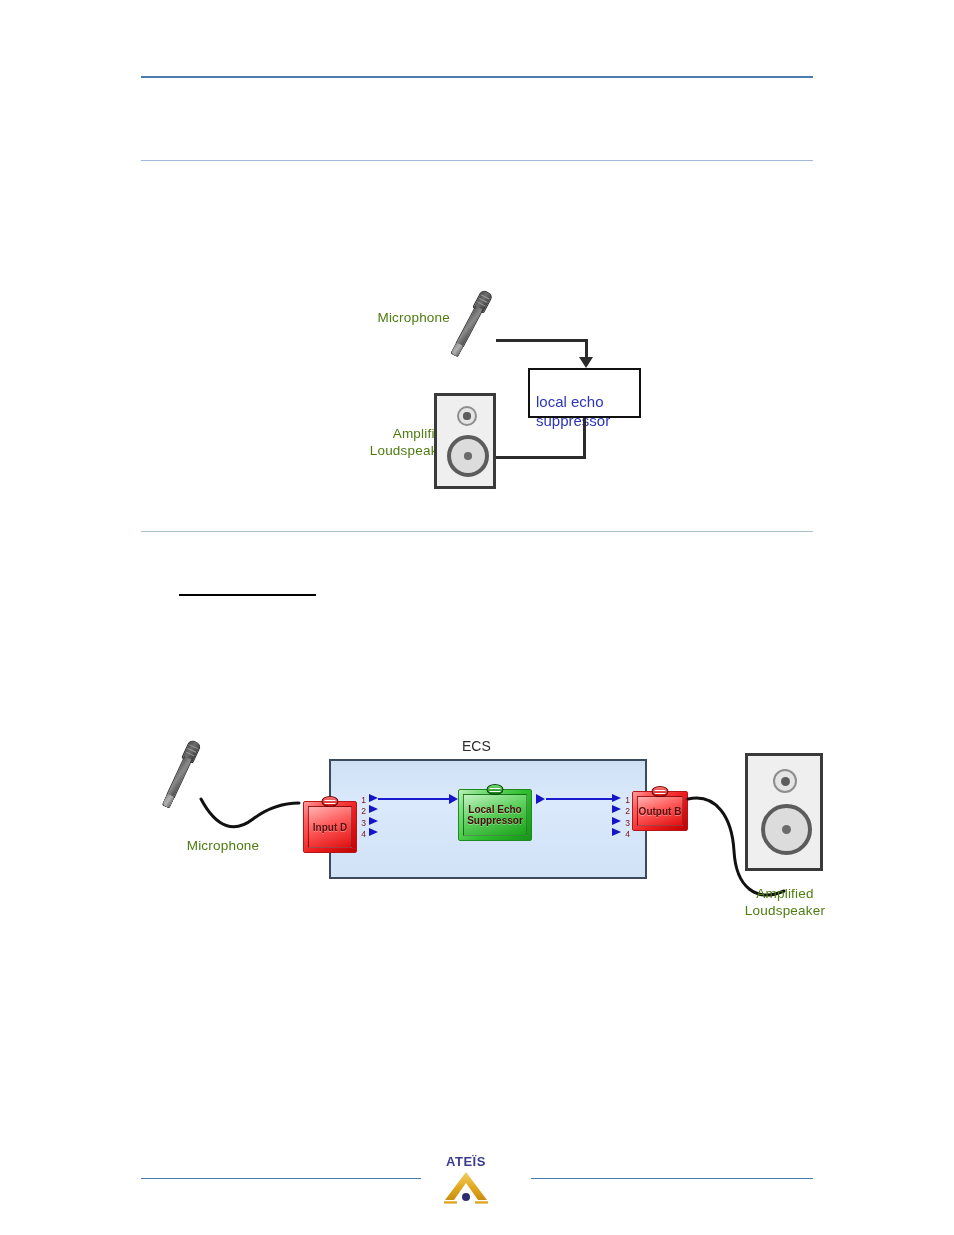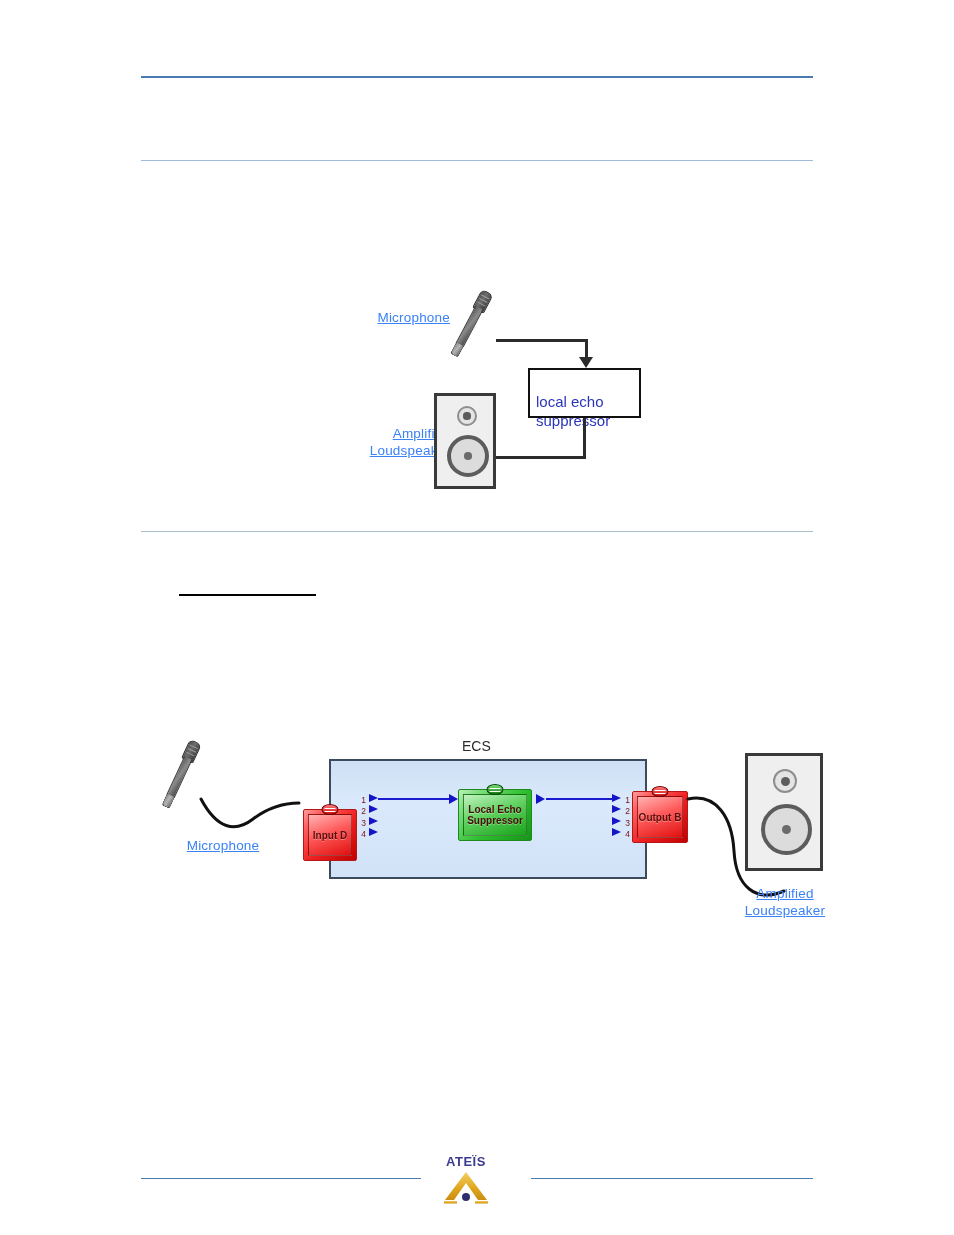--- a/index.html
+++ b/index.html
@@ -47,25 +47,24 @@
     color: transparent;
   }
 
   
   #figure1 { position: absolute; left: 330px; top: 275px; width: 340px; height: 235px; }
 
   .label {
     position: absolute;
     font-family: "Liberation Sans", sans-serif;
     font-size: 13.5px;
-    color: #3b82f6;
+    color: #4d7c0f;
     line-height: 17px;
     white-space: pre-line;
     letter-spacing: .2px;
-    text-decoration: underline;
   }
   .label.right { text-align: right; }
   .label.center { text-align: center; }
 
   
   .mic { position: absolute; transform-origin: top left; }
   .mic .head {
     position: absolute; left: 0; top: 0;
     width: 11px; height: 19px;
     background: linear-gradient(100deg,#4a4a4a 0%,#6e6e6e 40%,#3a3a3a 100%);
@@ -356,21 +355,21 @@
   <div class="label center" style="left:18px; top:112px; width:110px;">Microphone</div>
 
   <svg width="110" height="70" style="position:absolute; left:45px; top:64px;">
     <path d="M6,10 C22,40 40,44 58,30 C74,18 88,14 104,14" fill="none" stroke="#111111" stroke-width="3" stroke-linecap="round"></path>
   </svg>
 
   <div class="ecs-title" style="left:312px; top:13px;text-align:center;">ECS</div>
 
   <div class="ecs-box" style="left:179px; top:34px; width:318px; height:120px;"></div>
 
-  <div class="node red" style="left:153px; top:84px; width:54px; height:52px;">
+  <div class="node red" style="left:153px; top:76px; width:54px; height:52px;">
     <div class="bevel"></div>
     <div class="inner">
       <span class="caption">Input D</span>
     </div>
     <div class="node-glyph"></div>
   </div>
   <div class="pins" style="left:208px; top:70px;">
     <span>1</span>
     <span>2</span>
     <span>3</span>
@@ -403,21 +402,21 @@
     <div class="tri"></div>
     <div class="tri"></div>
     <div class="tri"></div>
   </div>
   <div class="pins" style="left:472px; top:70px;">
     <span>1</span>
     <span>2</span>
     <span>3</span>
     <span>4</span>
   </div>
-  <div class="node red" style="left:482px; top:66px; width:56px; height:52px;">
+  <div class="node red" style="left:482px; top:66px; width:56px; height:40px;">
     <div class="bevel"></div>
     <div class="inner">
       <span class="caption">Output B</span>
     </div>
     <div class="node-glyph"></div>
   </div>
 
   <svg width="120" height="130" style="position:absolute; left:534px; top:66px;">
     <path d="M4,8 C32,2 48,26 50,60 C52,96 72,112 100,100" fill="none" stroke="#111111" stroke-width="3" stroke-linecap="round"></path>
   </svg>

